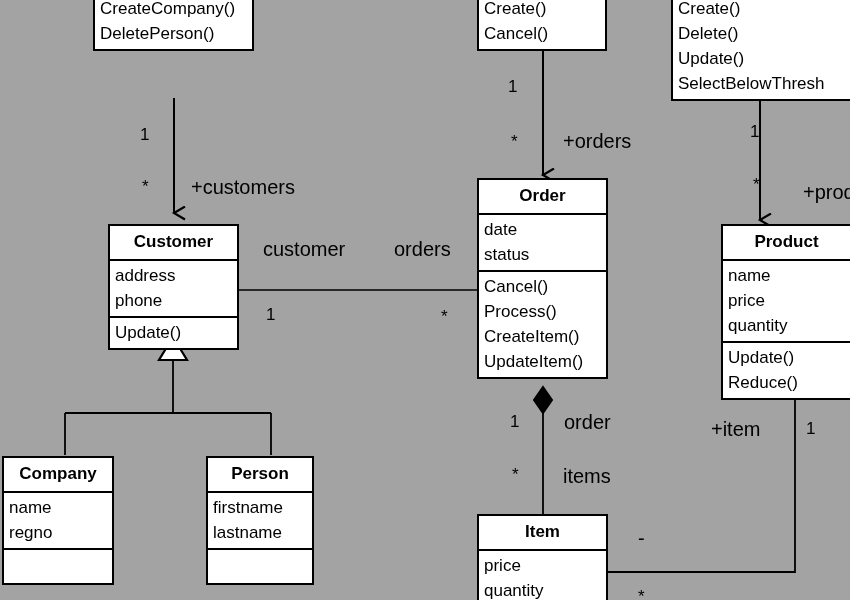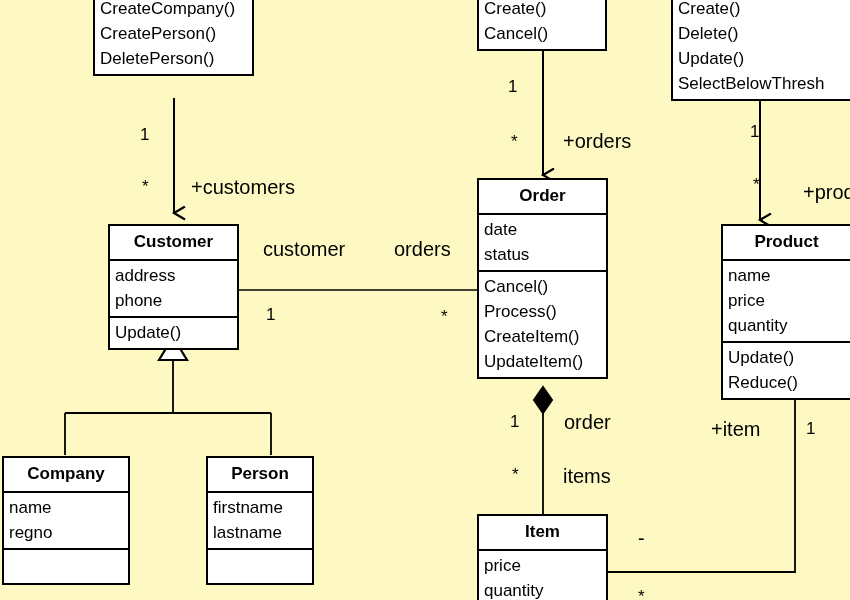--- a/index.html
+++ b/index.html
@@ -11,21 +11,21 @@
     font-family: "Liberation Sans", sans-serif;
     width: 850px;
     height: 600px;
     overflow: hidden;
     position: relative;
   }
   #canvas {
     position: relative;
     width: 850px;
     height: 600px;
-    background: #fef9c3;
+    background: #a3a3a3;
   }
   svg.edges {
     position: absolute;
     left: 0;
     top: 0;
     width: 850px;
     height: 600px;
     overflow: visible;
   }
   
@@ -110,21 +110,20 @@
 
     <line x1="543" y1="400" x2="543" y2="514" stroke="#000" stroke-width="1.8"></line>
     <polygon points="543,387 552,400 543,413 534,400" fill="#000000" stroke="#000" stroke-width="2"></polygon>
 
     <polyline points="608,572 795,572 795,390" fill="none" stroke="#000" stroke-width="1.8" marker-end="url(#openArrow)"></polyline>
   </svg>
 
   <div class="uml-class" style="left:93px; top:-8px; width:161px;">
     <div class="uml-compartment">
       <div>CreateCompany()</div>
-      <div>CreatePerson()</div>
       <div>DeletePerson()</div>
     </div>
   </div>
 
   <div class="uml-class" style="left:477px; top:-8px; width:130px;">
     <div class="uml-compartment">
       <div>Create()</div>
       <div>Cancel()</div>
     </div>
   </div>
@@ -175,21 +174,21 @@
       <div>price</div>
       <div>quantity</div>
     </div>
     <div class="uml-sep"></div>
     <div class="uml-compartment">
       <div>Update()</div>
       <div>Reduce()</div>
     </div>
   </div>
 
-  <div class="uml-class" style="left:2px; top:456px; width:128px;">
+  <div class="uml-class" style="left:2px; top:456px; width:112px;">
     <div class="uml-name">Company</div>
     <div class="uml-sep"></div>
     <div class="uml-compartment">
       <div>name</div>
       <div>regno</div>
     </div>
     <div class="uml-sep"></div>
     <div class="uml-compartment empty"></div>
   </div>
 

